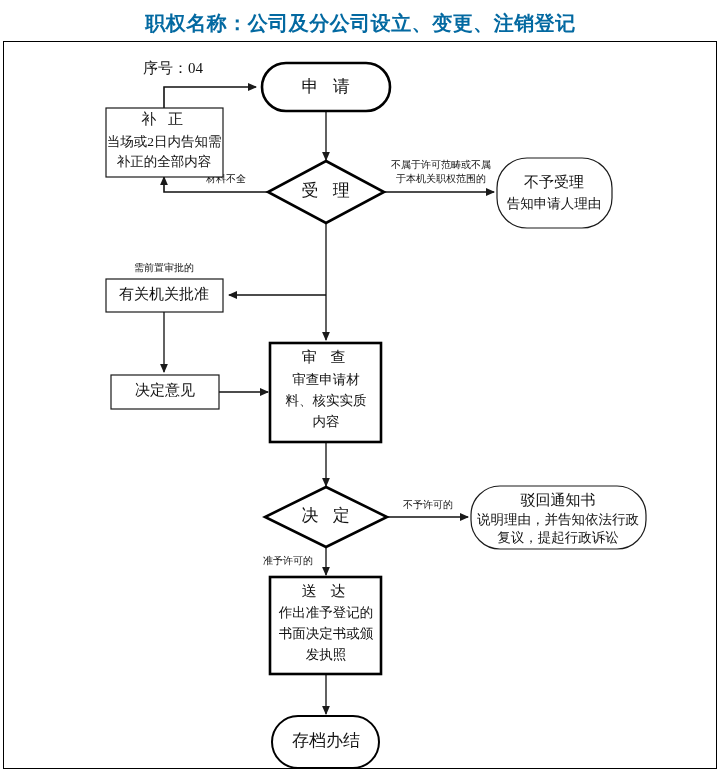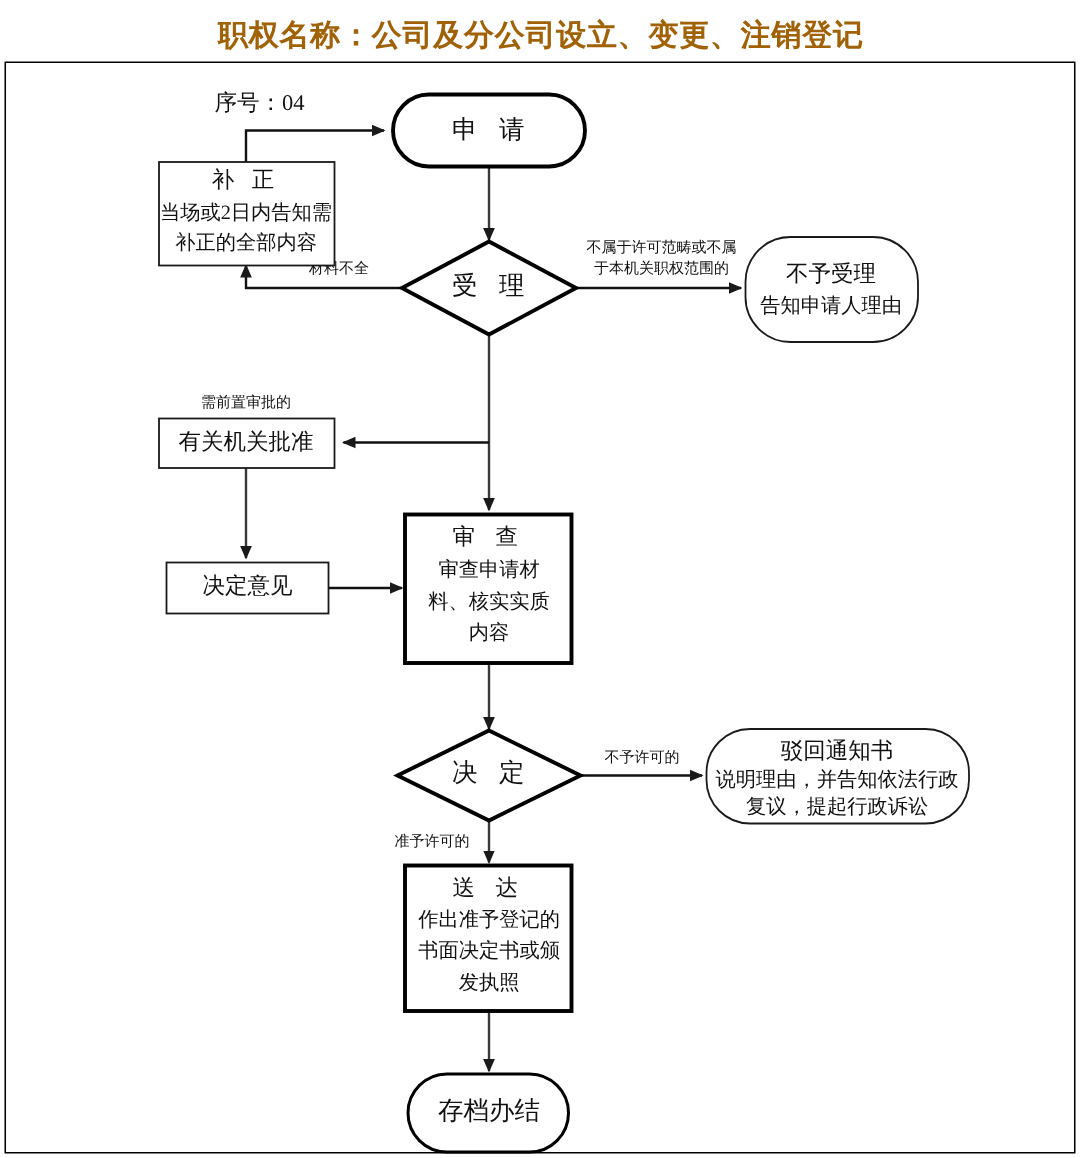--- a/index.html
+++ b/index.html
@@ -30,21 +30,21 @@
   }
   #title {
     position: absolute;
     left: 0;
     top: 10px;
     width: 721px;
     text-align: center;
     font-size: 20px;
     font-weight: bold;
     letter-spacing: 0.5px;
-    color: #a16207;
+    color: #0369a1;
     font-family: "Liberation Serif", "DejaVu Serif", serif;
   }
   #flow {
     position: absolute;
     left: 0;
     top: 0;
     width: 721px;
     height: 771px;
   }
   svg { display: block; }

